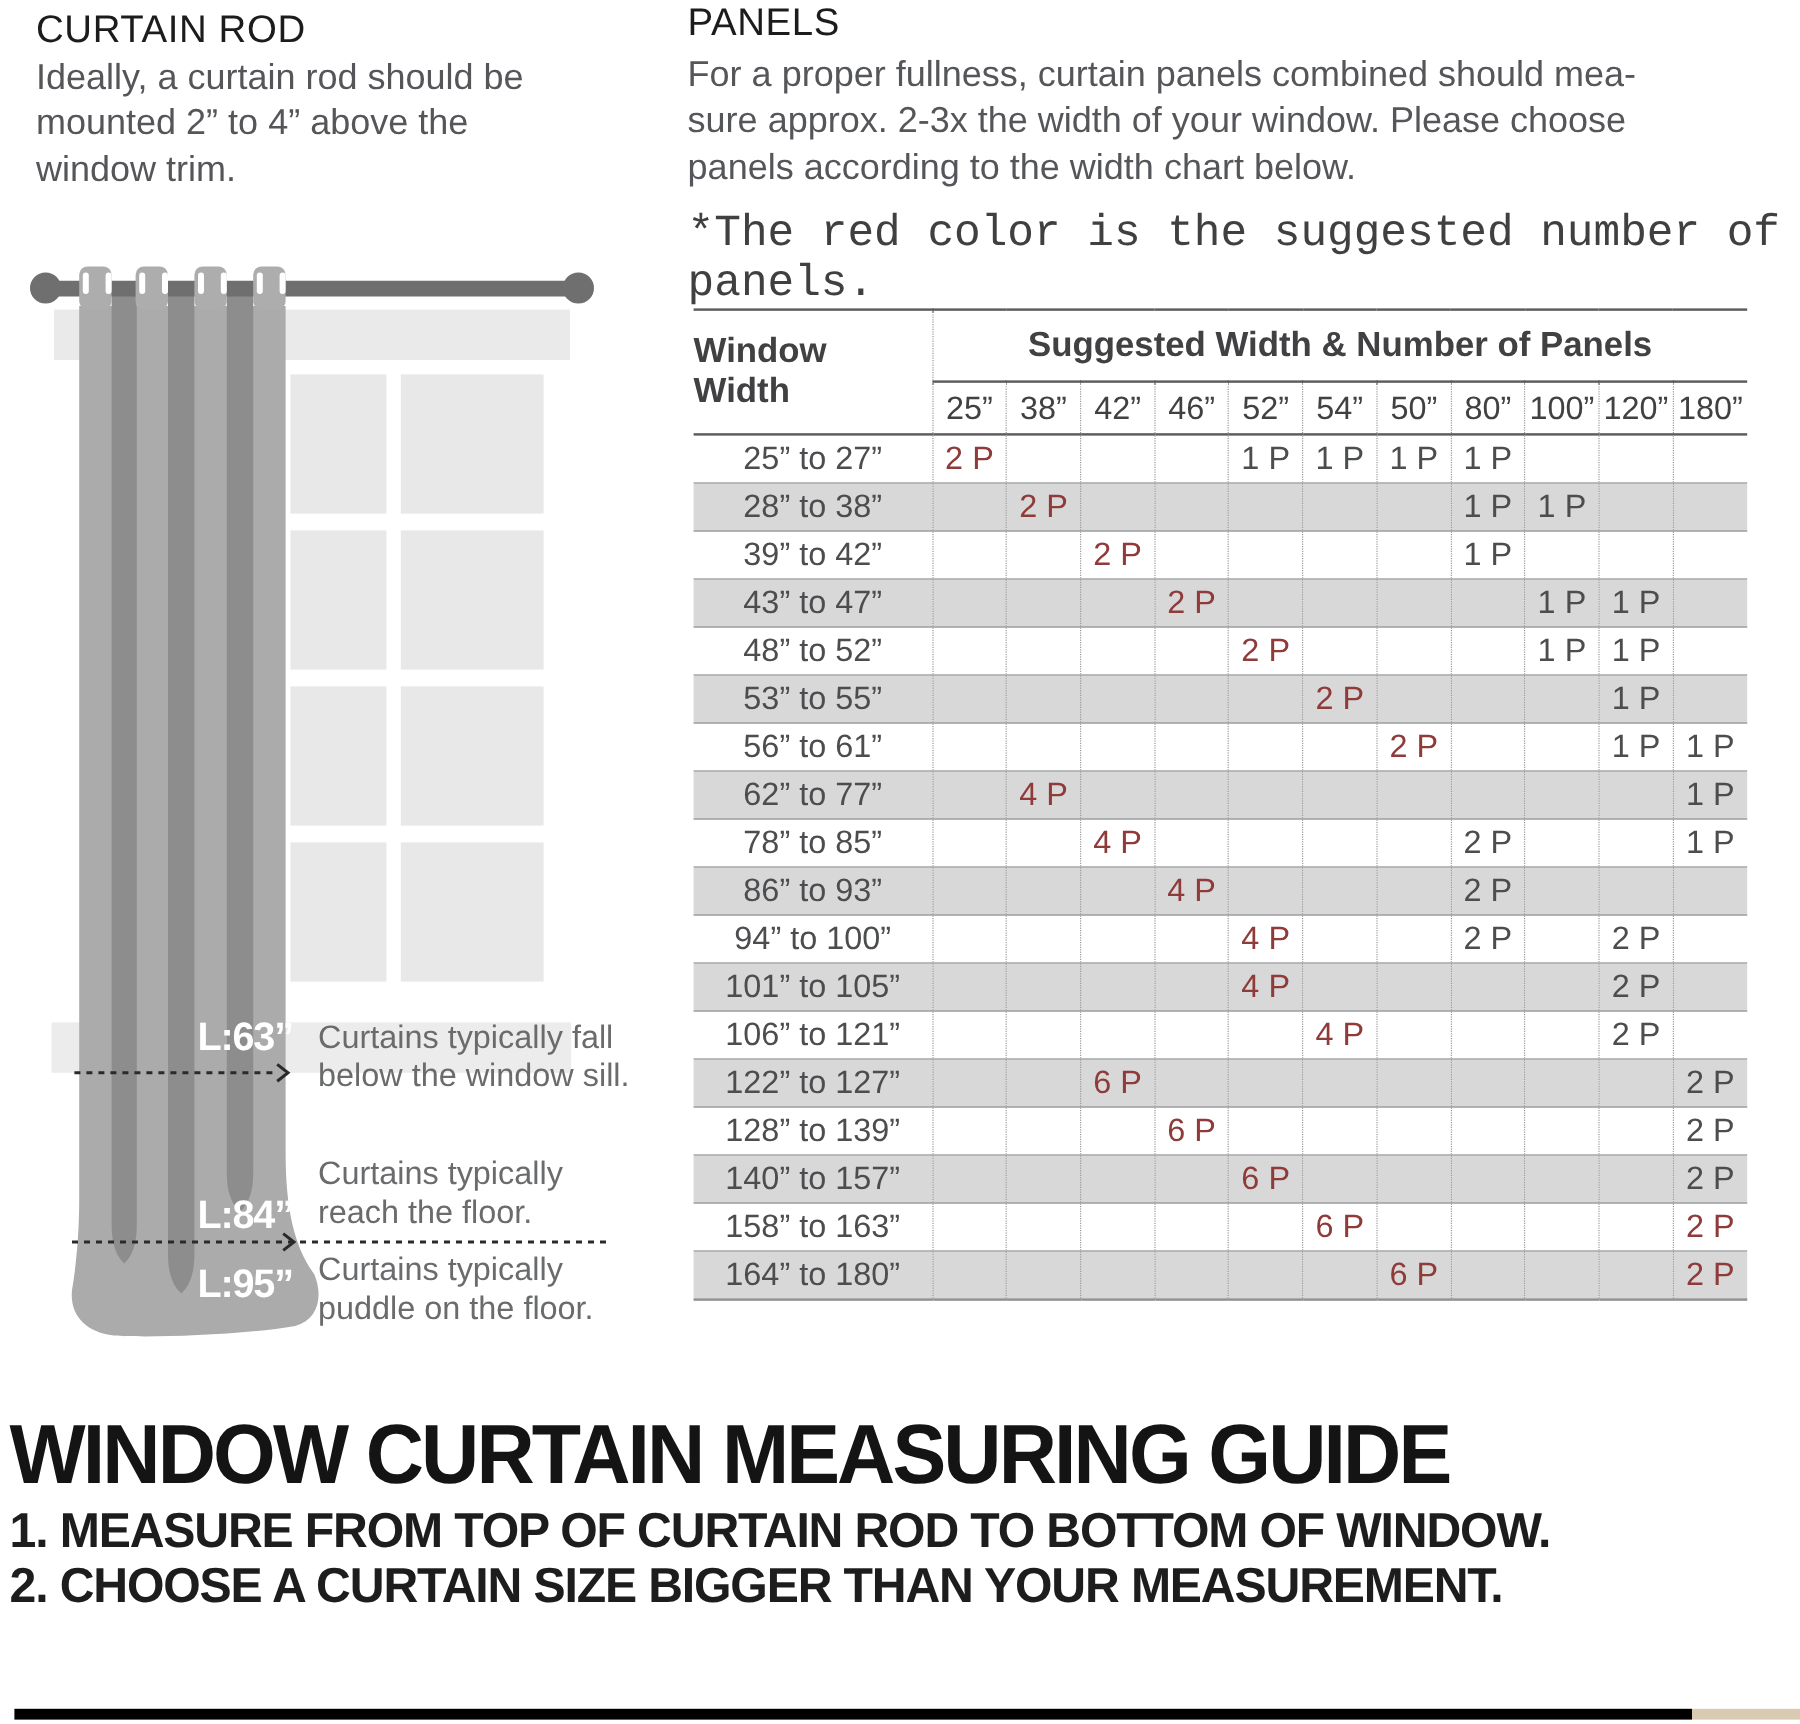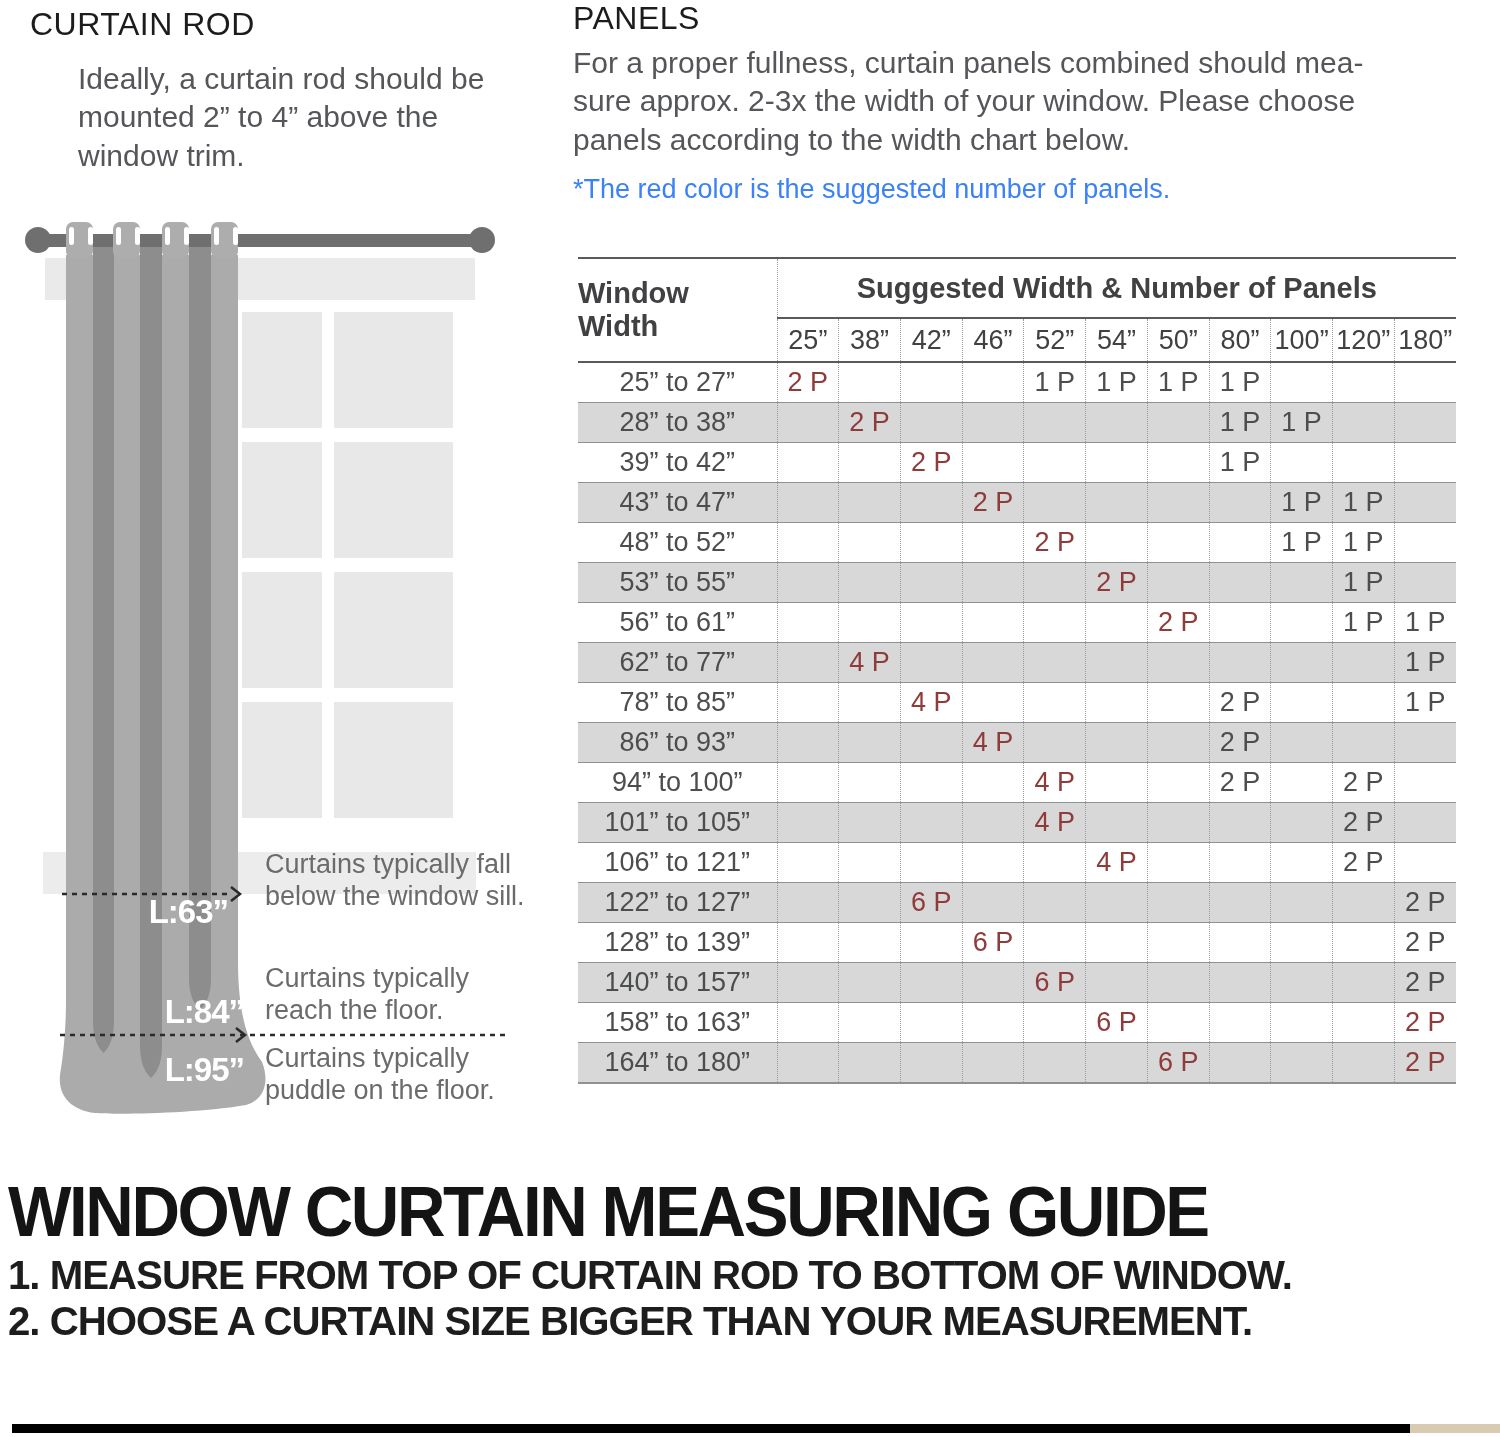--- a/index.html
+++ b/index.html
@@ -4,29 +4,29 @@
 <style>
   html,body{margin:0;padding:0;background:#fff;}
   .page{position:relative;width:1500px;height:1437px;background:#ffffff;
         font-family:"Liberation Sans", sans-serif;overflow:hidden;}
 
   .heading{position:absolute;font-size:32px;font-weight:400;color:#1c1c1c;letter-spacing:.5px;}
   .cr-heading{left:30px;top:6px;}
   .p-heading{left:573px;top:0px;}
 
   .bodytext{position:absolute;font-size:30px;color:#55565a;line-height:1.28;white-space:pre-line;}
-  .cr-body{left:30px;top:60px;width:500px;margin-left:48px;}
+  .cr-body{left:30px;top:46px;width:500px;}
   .p-body{left:573px;top:44px;width:950px;}
-  .p-note{position:absolute;left:573px;top:174px;font-size:27px;color:#3b82f6;}
+  .p-note{position:absolute;left:573px;top:174px;font-size:37px;color:#404040;font-family:Liberation Mono, monospace;}
 
   
   .illus{position:absolute;left:0;top:210px;width:560px;height:920px;}
   .llabel{position:absolute;width:130px;text-align:right;color:#ffffff;
           font-size:33px;font-weight:700;letter-spacing:-1px;}
-  .llabel63{left:98px;top:845px;margin-top:48px;}
+  .llabel63{left:114px;top:845px;}
   .llabel84{left:114px;top:993px;}
   .llabel95{left:114px;top:1051px;}
   .cap{position:absolute;left:265px;font-size:27px;color:#6a6b6d;line-height:1.2;white-space:pre-line;}
   .cap1{top:848px;}
   .cap2{top:962px;}
   .cap3{top:1042px;}
 
   
   .ww-table{position:absolute;left:578px;top:257px;width:878px;border-collapse:collapse;
             table-layout:fixed;border-top:2px solid #5a5a5c;}

